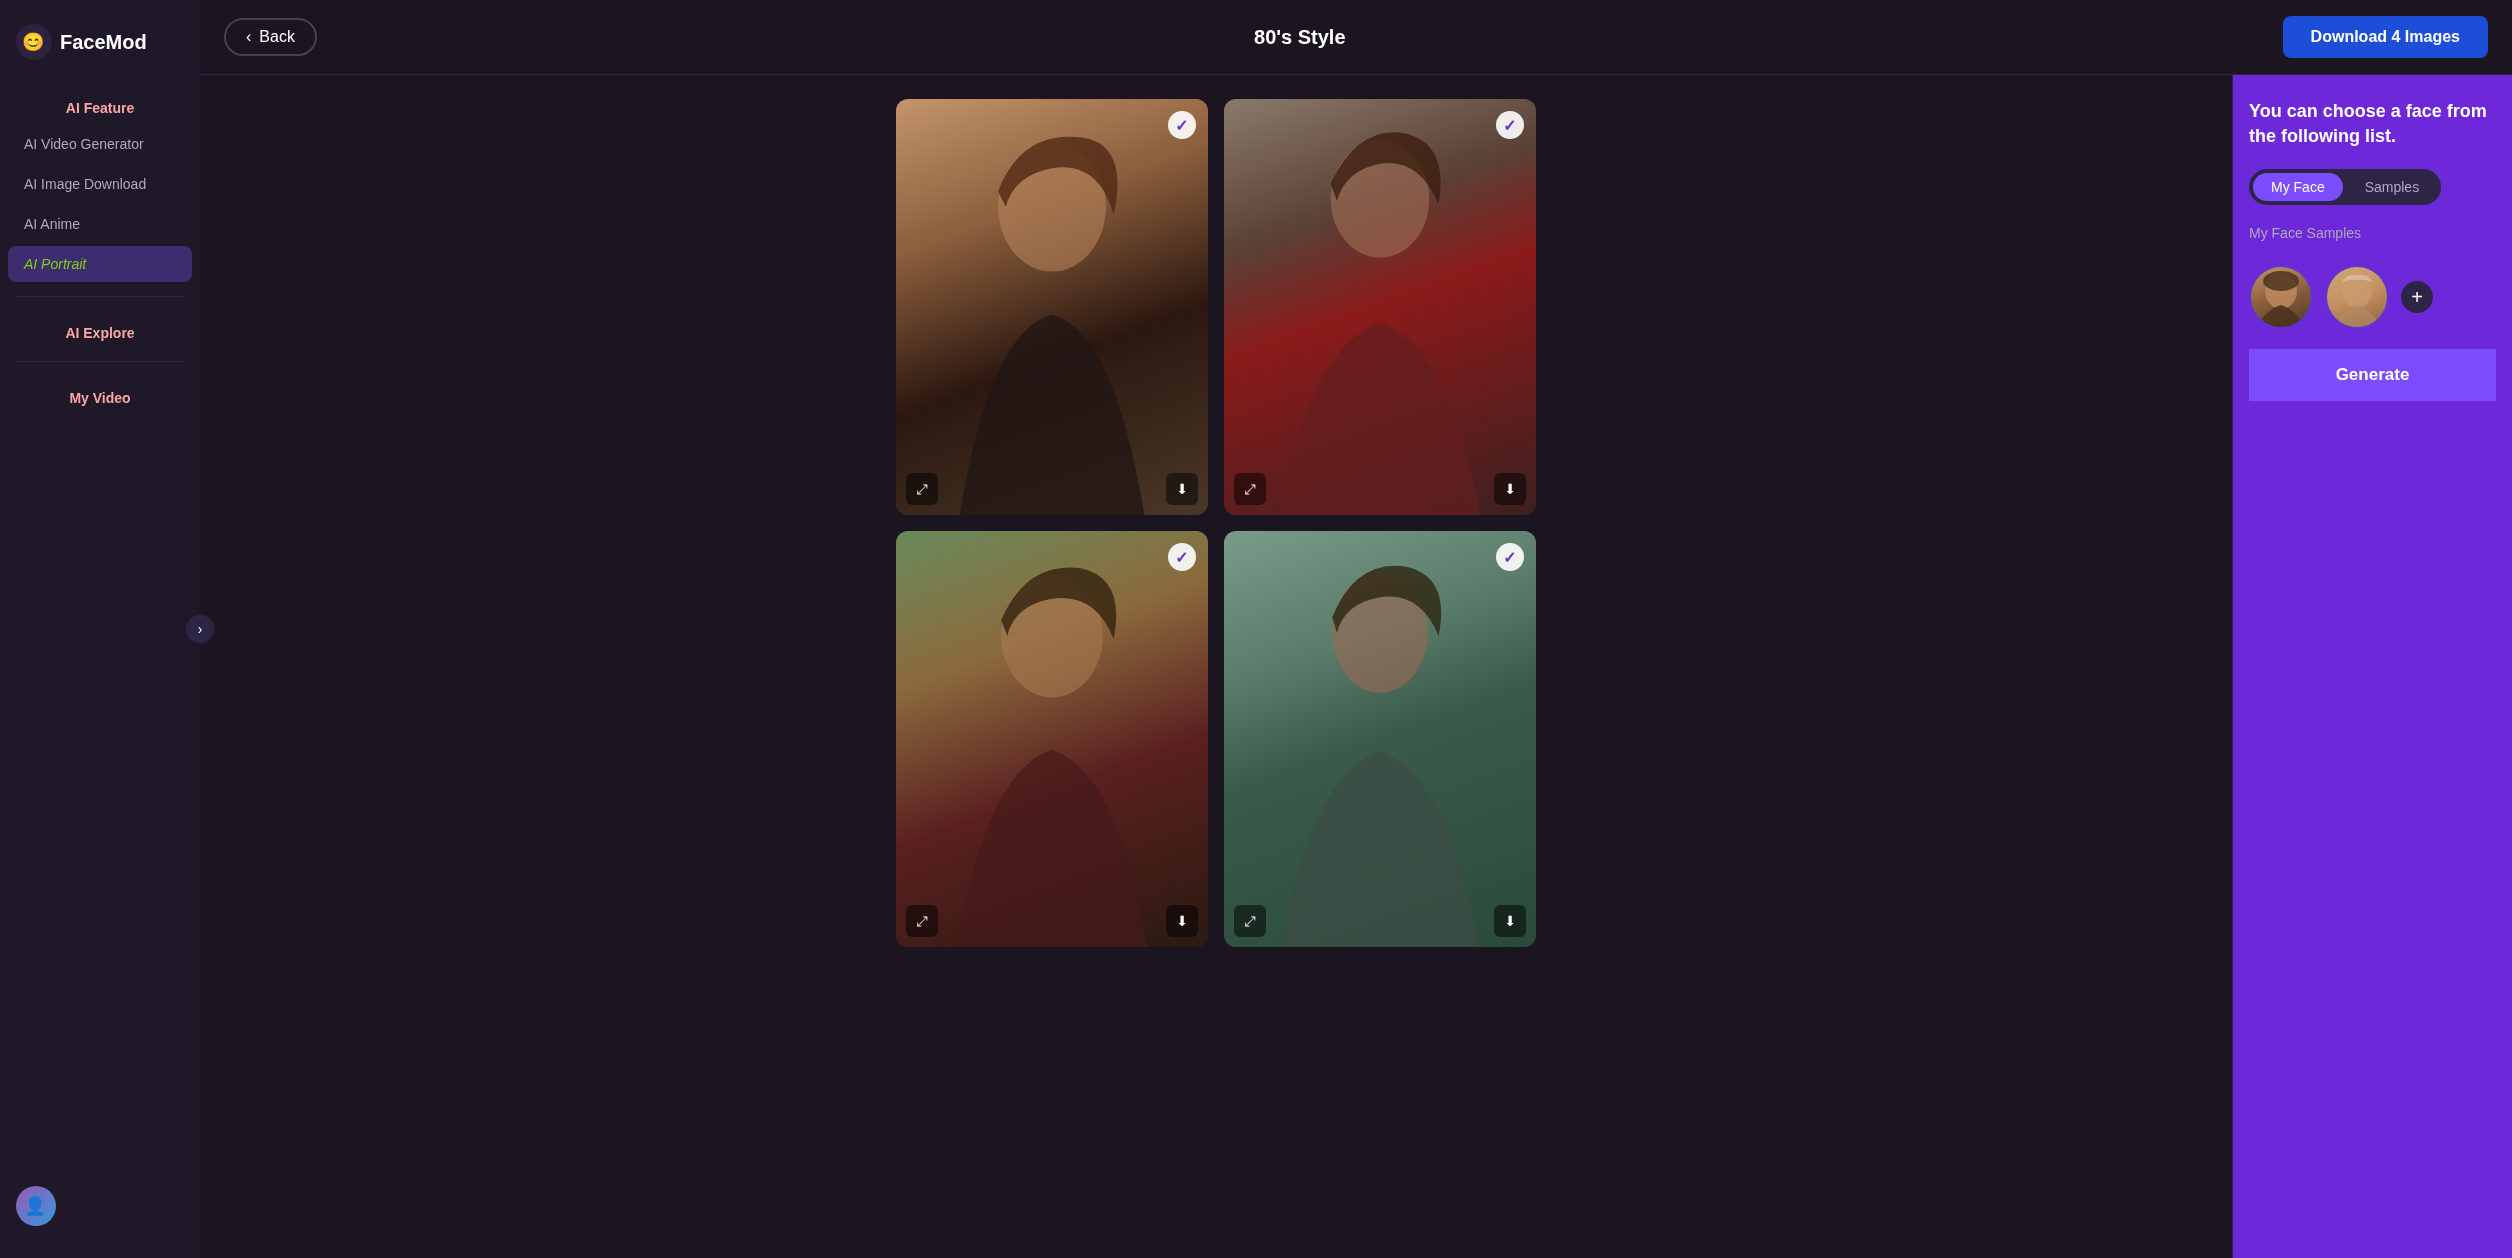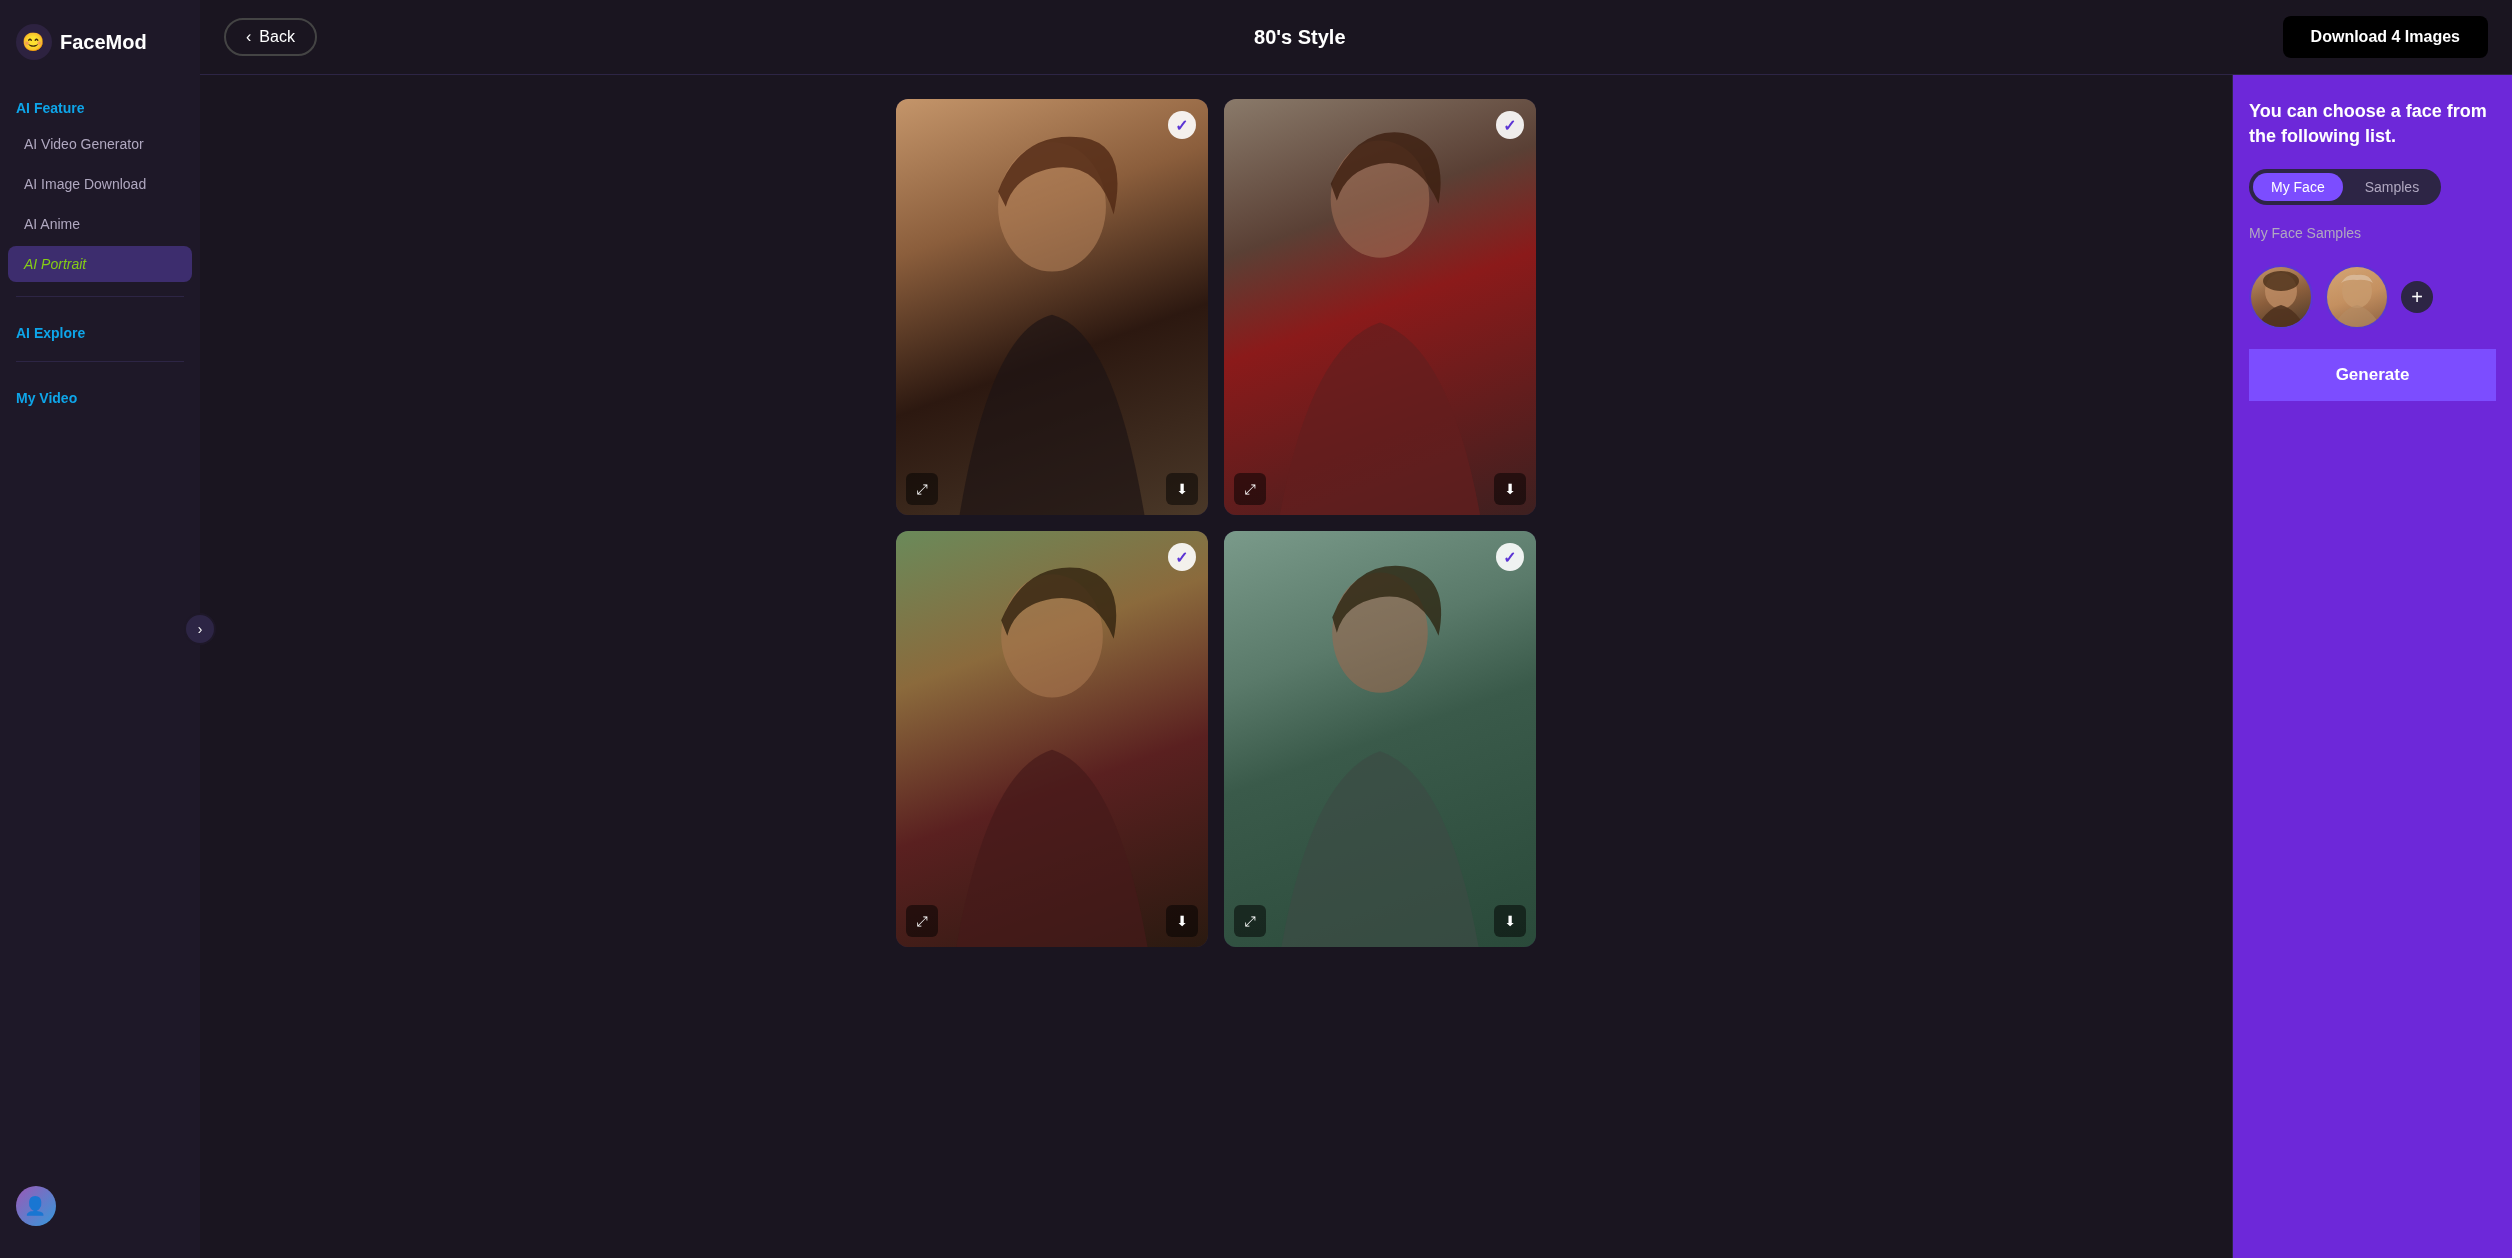--- a/index.html
+++ b/index.html
@@ -39,23 +39,24 @@
       font-size: 18px;
     }
     #logo-text {
       font-size: 20px;
       font-weight: 700;
       color: #fff;
     }
     .sidebar-section-label {
       font-size: 14px;
       font-weight: 700;
-      color: #0ea5e9;
+      color: #fca5a5;
       padding: 8px 16px;
       margin-top: 8px;
+      text-align: center;
     }
     .sidebar-item {
       padding: 10px 16px;
       font-size: 14px;
       color: #b0a8c0;
       cursor: pointer;
       border-radius: 8px;
       margin: 2px 8px;
       transition: background 0.2s;
     }
@@ -130,21 +131,21 @@
       color: #fff;
       font-size: 16px;
       cursor: pointer;
     }
     #page-title {
       font-size: 20px;
       font-weight: 600;
       color: #fff;
     }
     #download-btn {
-      background: #000000;
+      background: #1d4ed8;
       border: none;
       border-radius: 8px;
       padding: 12px 28px;
       color: #fff;
       font-size: 16px;
       font-weight: 600;
       cursor: pointer;
     }
 
     

